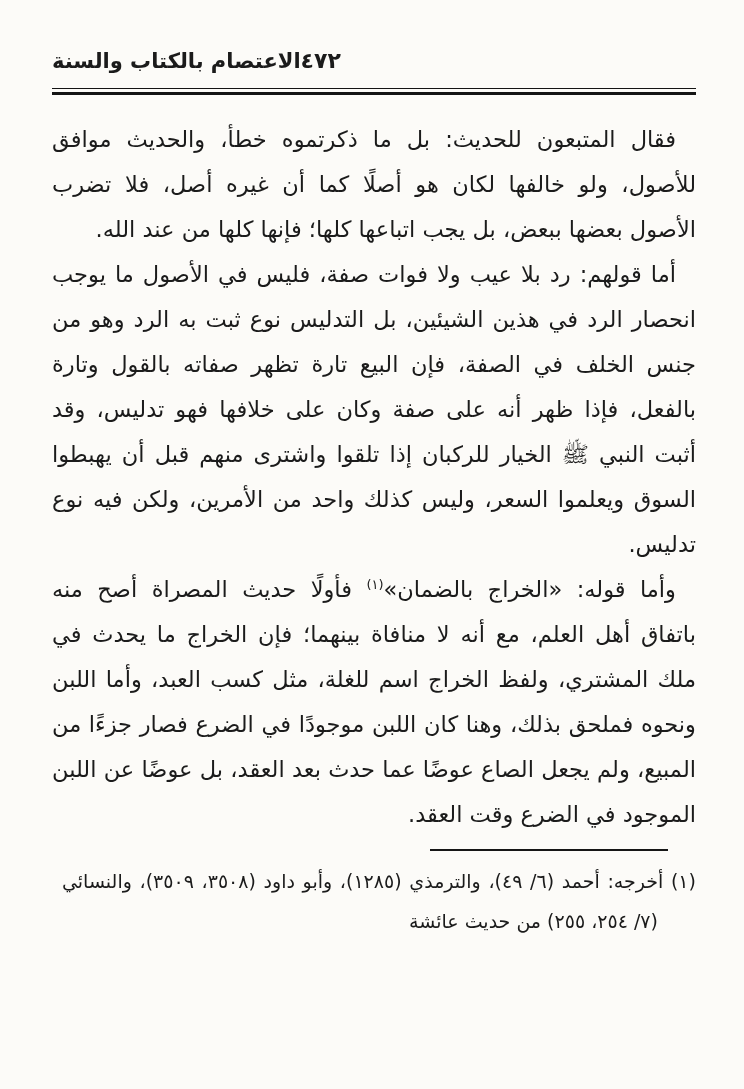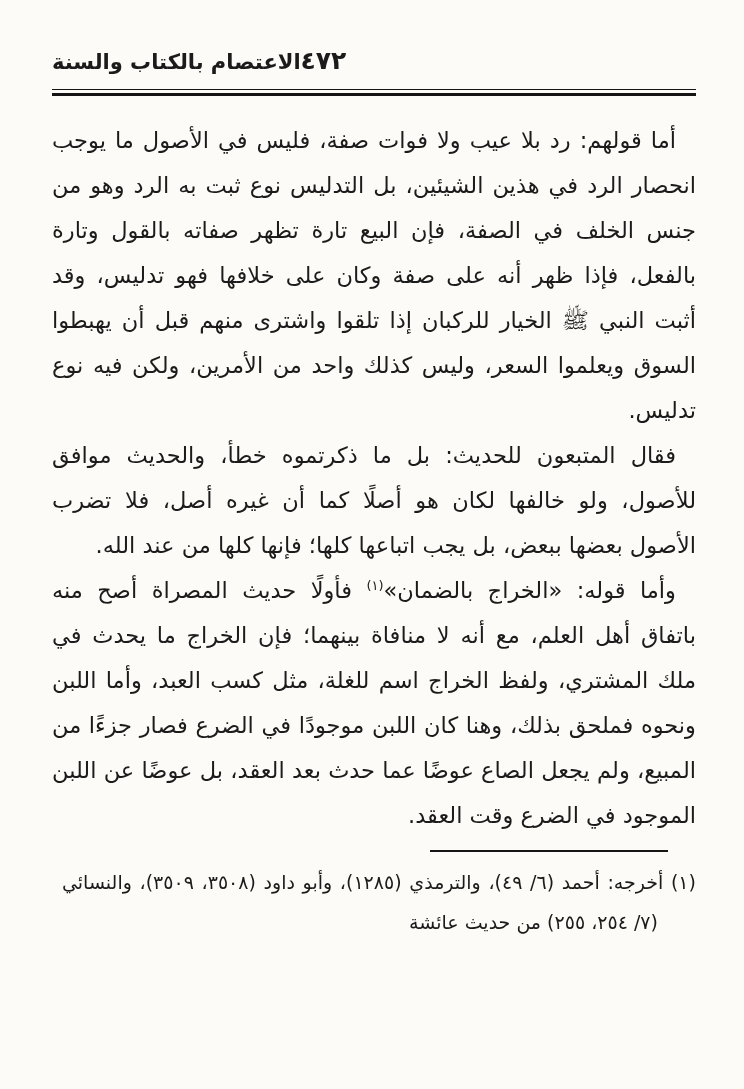--- a/index.html
+++ b/index.html
@@ -19,21 +19,21 @@
   
   .header {
     display: flex;
     flex-direction: row-reverse; 
     align-items: baseline;
     font-weight: bold;
     font-size: 21px;
     line-height: 30px;
   }
   .header .title { letter-spacing: 0; }
-  .header .pagenum { font-size: 25px; }
+  .header .pagenum { font-size: 22px; }
   .rule {
     margin-top: 12px;
     height: 3px;
     border-top: 1.5px solid #141414;
     border-bottom: 3px solid #141414;
   }
   
   .body {
     margin-top: 22px;
     font-size: 22.5px;
@@ -73,23 +73,23 @@
 <div class="page">
 
   <div class="header">
     <span class="title">الاعتصام بالكتاب والسنة</span>
     <span class="pagenum">٤٧٢</span>
   </div>
 
   <div class="rule"></div>
 
   <div class="body">
+    <p>فقال المتبعون للحديث: بل ما ذكرتموه خطأ، والحديث موافق للأصول، ولو خالفها لكان هو أصلًا كما أن غيره أصل، فلا تضرب الأصول بعضها ببعض، بل يجب اتباعها كلها؛ فإنها كلها من عند الله.</p>
+
     <p>أما قولهم: رد بلا عيب ولا فوات صفة، فليس في الأصول ما يوجب انحصار الرد في هذين الشيئين، بل التدليس نوع ثبت به الرد وهو من جنس الخلف في الصفة، فإن البيع تارة تظهر صفاته بالقول وتارة بالفعل، فإذا ظهر أنه على صفة وكان على خلافها فهو تدليس، وقد أثبت النبي ﷺ الخيار للركبان إذا تلقوا واشترى منهم قبل أن يهبطوا السوق ويعلموا السعر، وليس كذلك واحد من الأمرين، ولكن فيه نوع تدليس.</p>
-
-    <p>فقال المتبعون للحديث: بل ما ذكرتموه خطأ، والحديث موافق للأصول، ولو خالفها لكان هو أصلًا كما أن غيره أصل، فلا تضرب الأصول بعضها ببعض، بل يجب اتباعها كلها؛ فإنها كلها من عند الله.</p>
 
     <p>
       <span>وأما قوله: </span><span class="bold-quote">«الخراج بالضمان»</span><span class="fn-marker-sup">(١)</span><span> فأولًا حديث المصراة أصح منه باتفاق أهل العلم، مع أنه لا منافاة بينهما؛ فإن الخراج ما يحدث في ملك المشتري، ولفظ الخراج اسم للغلة، مثل كسب العبد، وأما اللبن ونحوه فملحق بذلك، وهنا كان اللبن موجودًا في الضرع فصار جزءًا من المبيع، ولم يجعل الصاع عوضًا عما حدث بعد العقد، بل عوضًا عن اللبن الموجود في الضرع وقت العقد.</span>
     </p>
 
   </div>
 
   <div class="fn-sep"></div>
 
   <div class="footnote">

